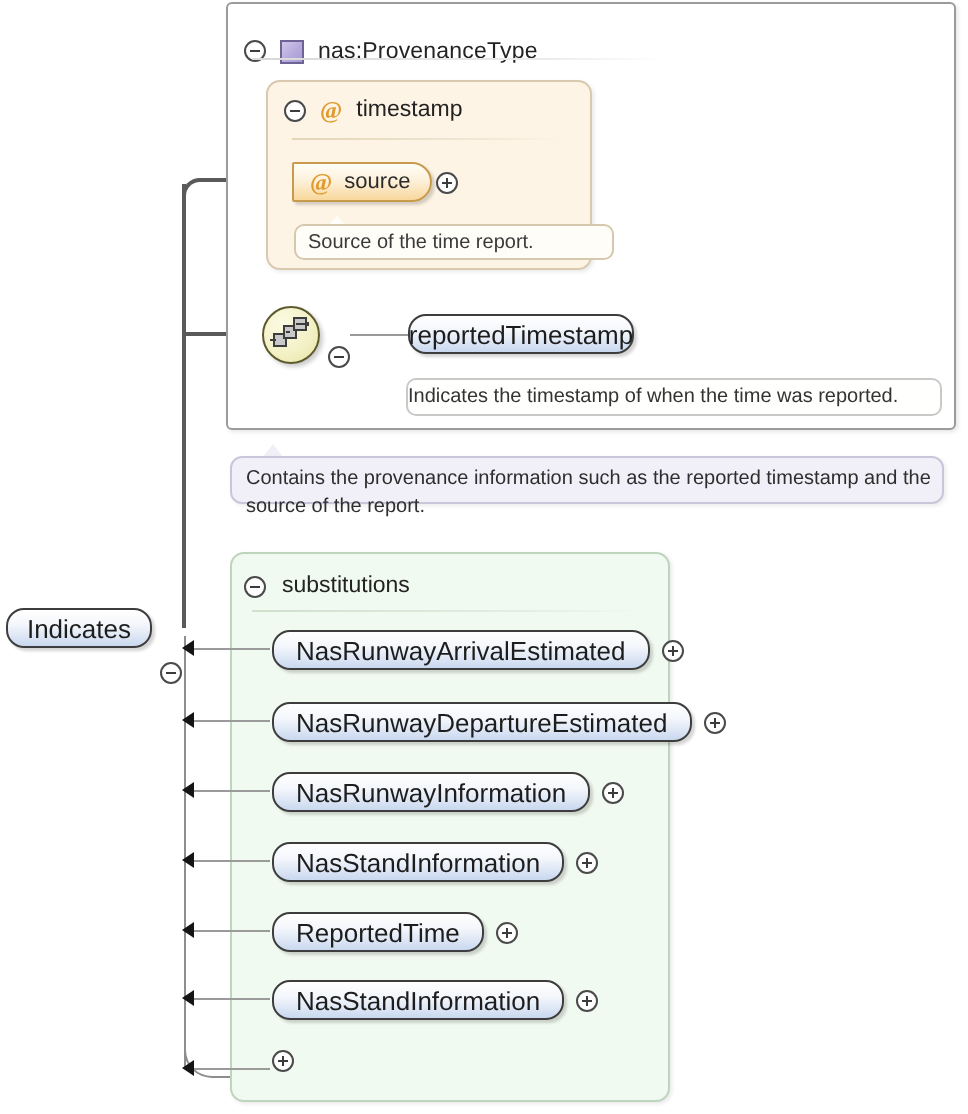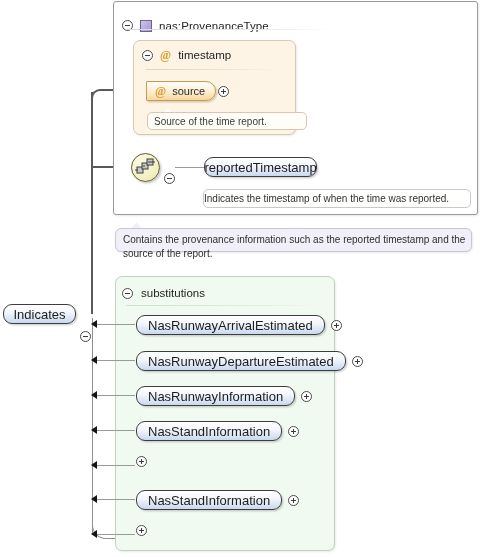--- a/index.html
+++ b/index.html
@@ -260,20 +260,21 @@
       </div>
       <div class="sub-row" style="left: 20px; top: 109px;">
         <div class="el-pill">NasRunwayInformation</div>
         <span class="toggle plus"></span>
       </div>
       <div class="sub-row" style="left: 20px; top: 144px;">
         <div class="el-pill">NasStandInformation</div>
         <span class="toggle plus"></span>
       </div>
       <div class="sub-row" style="left: 20px; top: 179px;">
+        <div class="el-pill">ReportedTime</div>
         <span class="toggle plus"></span>
       </div>
       <div class="sub-row" style="left: 20px; top: 213px;">
         <div class="el-pill">NasStandInformation</div>
         <span class="toggle plus"></span>
       </div>
       <div class="sub-row" style="left: 20px; top: 248px;">
         <span class="toggle plus"></span>
       </div>
     </div>

